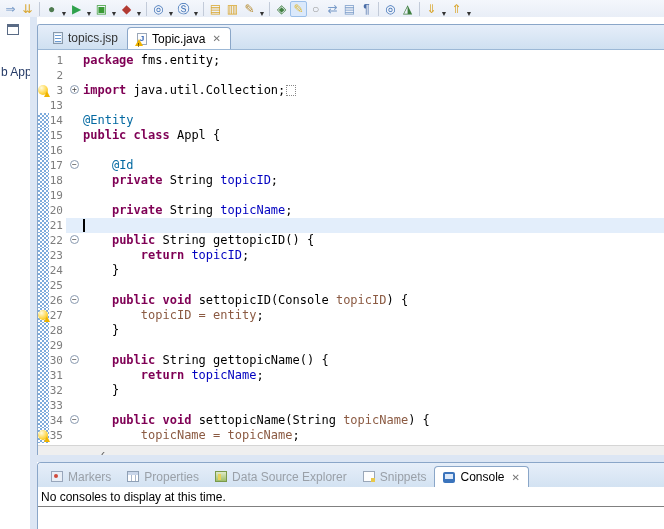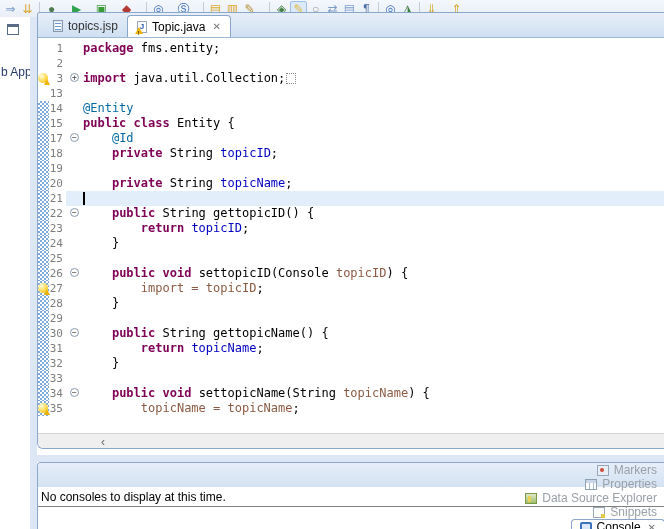--- a/index.html
+++ b/index.html
@@ -17,21 +17,21 @@
   .dd { font-size:7px; color:#333; width:8px; text-align:center; }
 
   
   #left-trim { position:absolute; left:0; top:17px; width:30px; height:512px; background:#fff; }
   #restore-btn { position:absolute; left:7px; top:7px; width:12px; height:11px;
                  border:1px solid #5a6b85; border-top:3px solid #5a6b85; background:#fff; }
   #left-label { position:absolute; left:1px; top:48px; font-size:12px; color:#253a66; white-space:nowrap; }
   #blue-strip { position:absolute; left:30px; top:17px; width:7px; height:512px; background:#dce6f4; }
 
   
-  #editor-panel { position:absolute; left:37px; top:12px; width:628px; height:437px;
+  #editor-panel { position:absolute; left:37px; top:24px; width:628px; height:437px;
                   border:1px solid #8aa6c8; border-right:none; border-radius:3px 0 0 6px;
                   background:#fff; overflow:hidden; }
   #etabbar { height:25px; background:linear-gradient(#e6eef9,#cfe0f1);
              border-bottom:1px solid #9cb8d6; display:flex; align-items:flex-end; padding-left:6px; }
   .etab { height:22px; display:flex; align-items:center; gap:5px; padding:0 9px;
           font-size:12px; color:#333; }
   .etab.active { background:#fff; border:1px solid #8aa6c8; border-bottom:none;
                  border-radius:4px 4px 0 0; color:#000; }
   .closex { font-size:10px; color:#777; margin-left:2px; }
 
@@ -83,21 +83,21 @@
   #hscroll { height:16px; background:#efefef; border-top:1px solid #d5d5d5;
              display:flex; align-items:center; }
   #hscroll .larr { margin-left:63px; color:#666; font-size:12px; }
 
   
   #bottom-gap { position:absolute; left:37px; top:455px; width:627px; height:7px; background:#dce6f4; }
   #bottom-panel { position:absolute; left:37px; top:462px; width:628px; height:69px;
                   border:1px solid #8aa6c8; border-right:none; border-radius:4px 0 0 0;
                   background:#fff; overflow:hidden; }
   #btabbar { height:24px; background:linear-gradient(#e6eef9,#d3e2f2);
-             display:flex; align-items:flex-end; padding-left:5px;flex-direction:column; }
+             display:flex; align-items:flex-end; padding-left:5px; }
   .btab { height:21px; display:flex; align-items:center; gap:5px; padding:0 8px;
           font-size:12px; color:#9aa0a8; }
   .btab.active { background:#fff; border:1px solid #8aa6c8; border-bottom:none;
                  border-radius:4px 4px 0 0; color:#000;align-items:center; }
   #console-msg { font-size:12px; color:#000; padding:3px 2px 2px 3px;
                  border-bottom:1px solid #808080; }
 
   
   .bic { display:inline-block; position:relative; width:12px; height:11px; flex:none; }
   .ic-markers { background:#e8eef6; border:1px solid #98a6bb; }
@@ -214,21 +214,29 @@
         <div class="body">
           <span class="fold"></span>
           <span class="txt"><span class="a">@Entity</span></span>
         </div>
       </div>
       <div class="row">
         <span class="margin hatch"></span>
         <span class="lnum">15</span>
         <div class="body">
           <span class="fold"></span>
-          <span class="txt"><span class="k">public</span><span> </span><span class="k">class</span><span> Entity {</span></span>
+          <span class="txt"><span class="k">public</span><span> </span><span class="k">class</span><span> Appl {</span></span>
+        </div>
+      </div>
+      <div class="row">
+        <span class="margin hatch"></span>
+        <span class="lnum">16</span>
+        <div class="body">
+          <span class="fold"></span>
+          <span class="txt"></span>
         </div>
       </div>
       <div class="row">
         <span class="margin hatch"></span>
         <span class="lnum">17</span>
         <div class="body">
           <span class="fold"><span class="foldc">−</span></span>
           <span class="txt"><span>    </span><span class="a">@Id</span></span>
         </div>
       </div>
@@ -304,21 +312,21 @@
           <span class="txt"><span>    </span><span class="k">public</span><span> </span><span class="k">void</span><span> settopicID(Console </span><span class="b">topicID</span><span>) {</span></span>
         </div>
       </div>
       <div class="row">
         <span class="margin hatch">
           <span class="bulb"></span>
         </span>
         <span class="lnum">27</span>
         <div class="body">
           <span class="fold"></span>
-          <span class="txt"><span>        </span><span class="b w">import = topicID</span><span>;</span></span>
+          <span class="txt"><span>        </span><span class="b w">topicID = entity</span><span>;</span></span>
         </div>
       </div>
       <div class="row">
         <span class="margin hatch"></span>
         <span class="lnum">28</span>
         <div class="body">
           <span class="fold"></span>
           <span class="txt"><span>    }</span></span>
         </div>
       </div>

